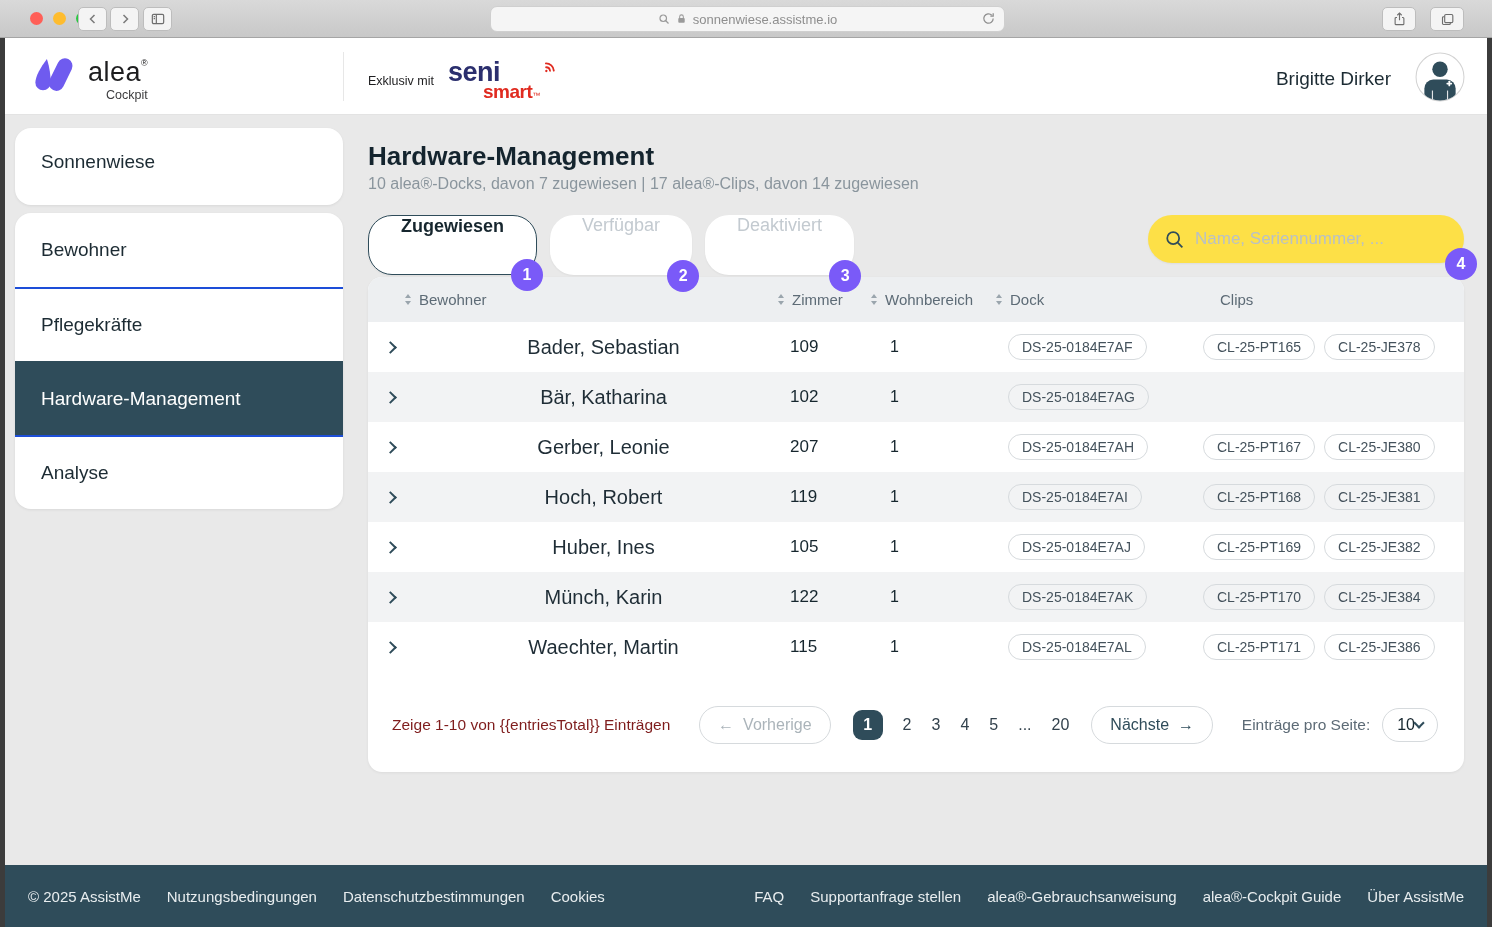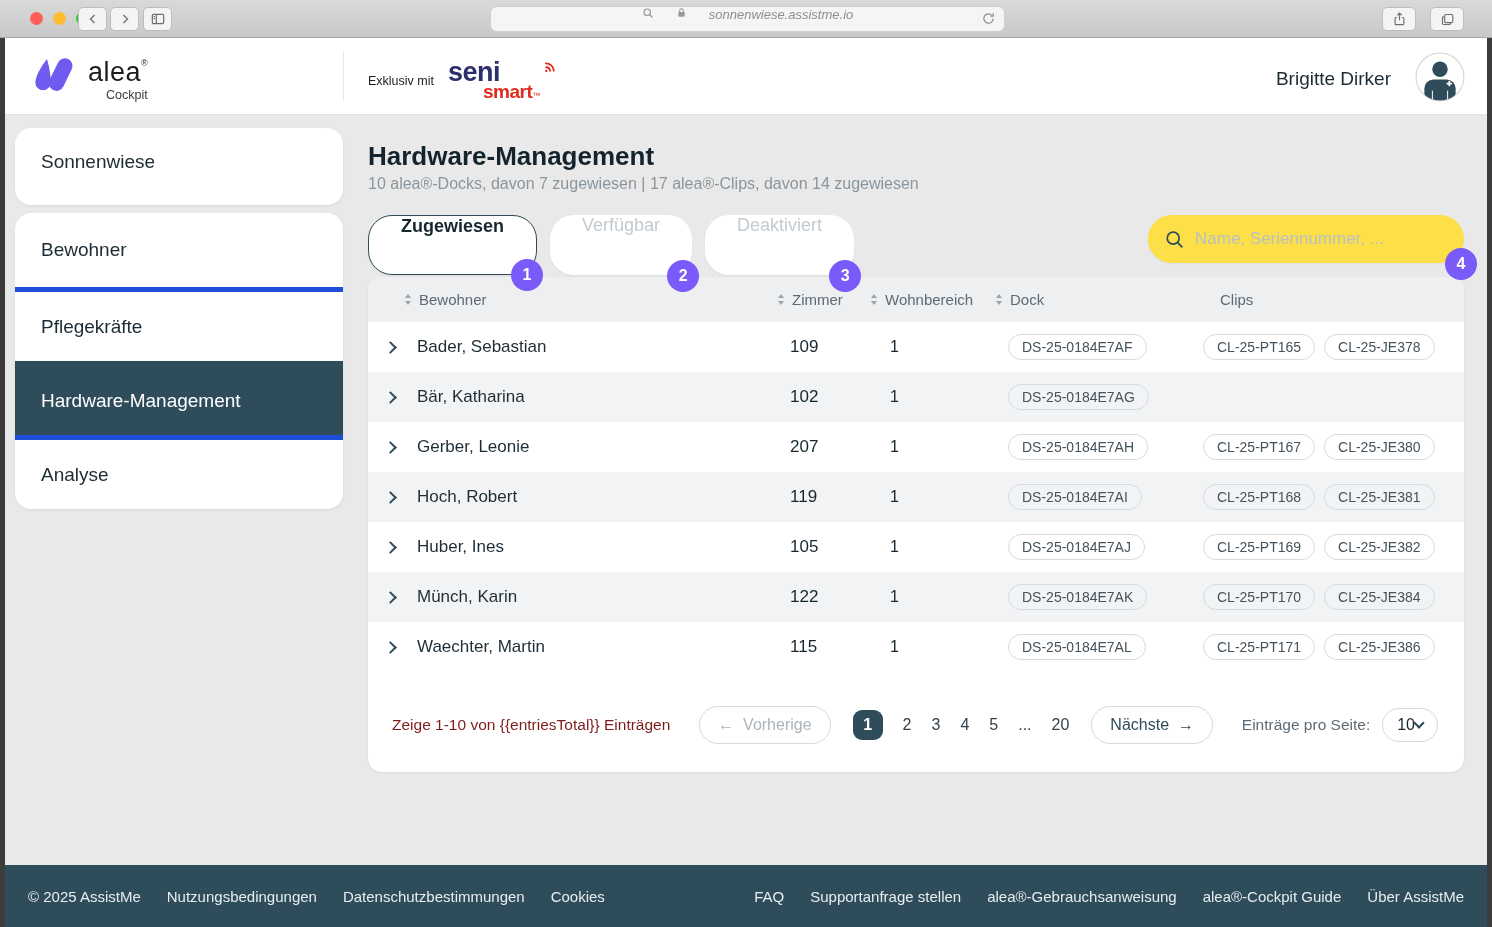--- a/index.html
+++ b/index.html
@@ -21,21 +21,21 @@
   .light { width:13px; height:13px; border-radius:50%; }
   .navgroup { position:absolute; left:78px; top:7px; display:flex; gap:3px; }
   .cbtn {
     width:29px; height:24px; background:#f4f4f4; border:1px solid #bdbdbd;
     border-radius:5px; display:flex; align-items:center; justify-content:center;
   }
   .sidebtn { position:absolute; left:143px; top:7px; }
   .urlbar {
     position:absolute; left:490px; top:6px; width:515px; height:26px;
     background:#f5f5f5; border:1px solid #cfcfcf; border-radius:7px;
-    display:flex; align-items:flex-start; justify-content:center; gap:22px;font-style:italic;
+    display:flex; align-items:center; justify-content:center; gap:6px;
   }
   .urltext { font-size:13px; color:#8e8e8e; }
   .reload { position:absolute; right:8px; top:4px; }
   .chrome-right { position:absolute; right:28px; top:7px; display:flex; gap:14px; }
 
   
   .edge { position:absolute; top:38px; bottom:0; width:5px; background:#3c3c3c; z-index:60; }
   .edge.l { left:0; } .edge.r { right:0; }
 
   
@@ -61,21 +61,21 @@
 
   
   .scard {
     position:absolute; left:15px; width:328px; background:#fff; border-radius:16px;
     box-shadow:0 1px 3px rgba(0,0,0,.07); overflow:hidden; z-index:4;
   }
   .scard.one { top:128px; height:77px; }
   .scard.two { top:213px; }
   .sitem {
     height:74px; display:flex; align-items:center; padding-left:26px;
-    font-size:19px; color:#1c2b33; border-top:5px solid #1d4ed8; cursor:default;
+    font-size:19px; color:#1c2b33; border-top:2px solid #1d4ed8; cursor:default;
   }
   .sitem:first-child { border-top:none; }
   .sitem.active { background:#2f4c5a; color:#fff; border-top-color:#2f4c5a; }
   .shome { height:68px; display:flex; align-items:center; padding-left:26px; font-size:19px; color:#1c2b33; }
 
   
   .pgtitle { position:absolute; left:368px; top:141px; font-size:26px; font-weight:700; color:#14242e; }
   .pgsub { position:absolute; left:368px; top:175px; font-size:16px; color:#8a959d; }
 
   .tabs { position:absolute; left:368px; top:215px; display:flex; gap:13px; }
@@ -118,21 +118,21 @@
   .sort { position:relative; width:7px; height:13px; display:inline-block; cursor:pointer; }
   .sort::before { content:""; position:absolute; top:1px; left:0;
     border-left:3.5px solid transparent; border-right:3.5px solid transparent; border-bottom:4px solid #9aa5ad; }
   .sort::after { content:""; position:absolute; bottom:1px; left:0;
     border-left:3.5px solid transparent; border-right:3.5px solid transparent; border-top:4px solid #9aa5ad; }
 
   .trow { height:50px; cursor:pointer; }
   .trow.alt { background:#f2f3f4; }
   .chev { width:9px; height:9px; border-top:2px solid #2f4c5a; border-right:2px solid #2f4c5a;
     transform:rotate(45deg); margin-left:18px; }
-  .td.name { padding-left:12px; font-size:17px; color:#1f2d36; }
+  .td.name { padding-left:12px; font-size:20px; color:#1f2d36;text-align:center; }
   .td.zimmer { font-size:17px; color:#16262e; }
   .td.wb { padding-left:7px; font-size:16px; color:#16262e; }
   .pill {
     display:inline-block; border:1px solid #d6dadd; border-radius:999px;
     padding:4px 13px; font-size:14px; color:#44525c; white-space:nowrap;
   }
   .td.clipscell { display:flex; gap:9px; }
 
   
   .pgrow {

